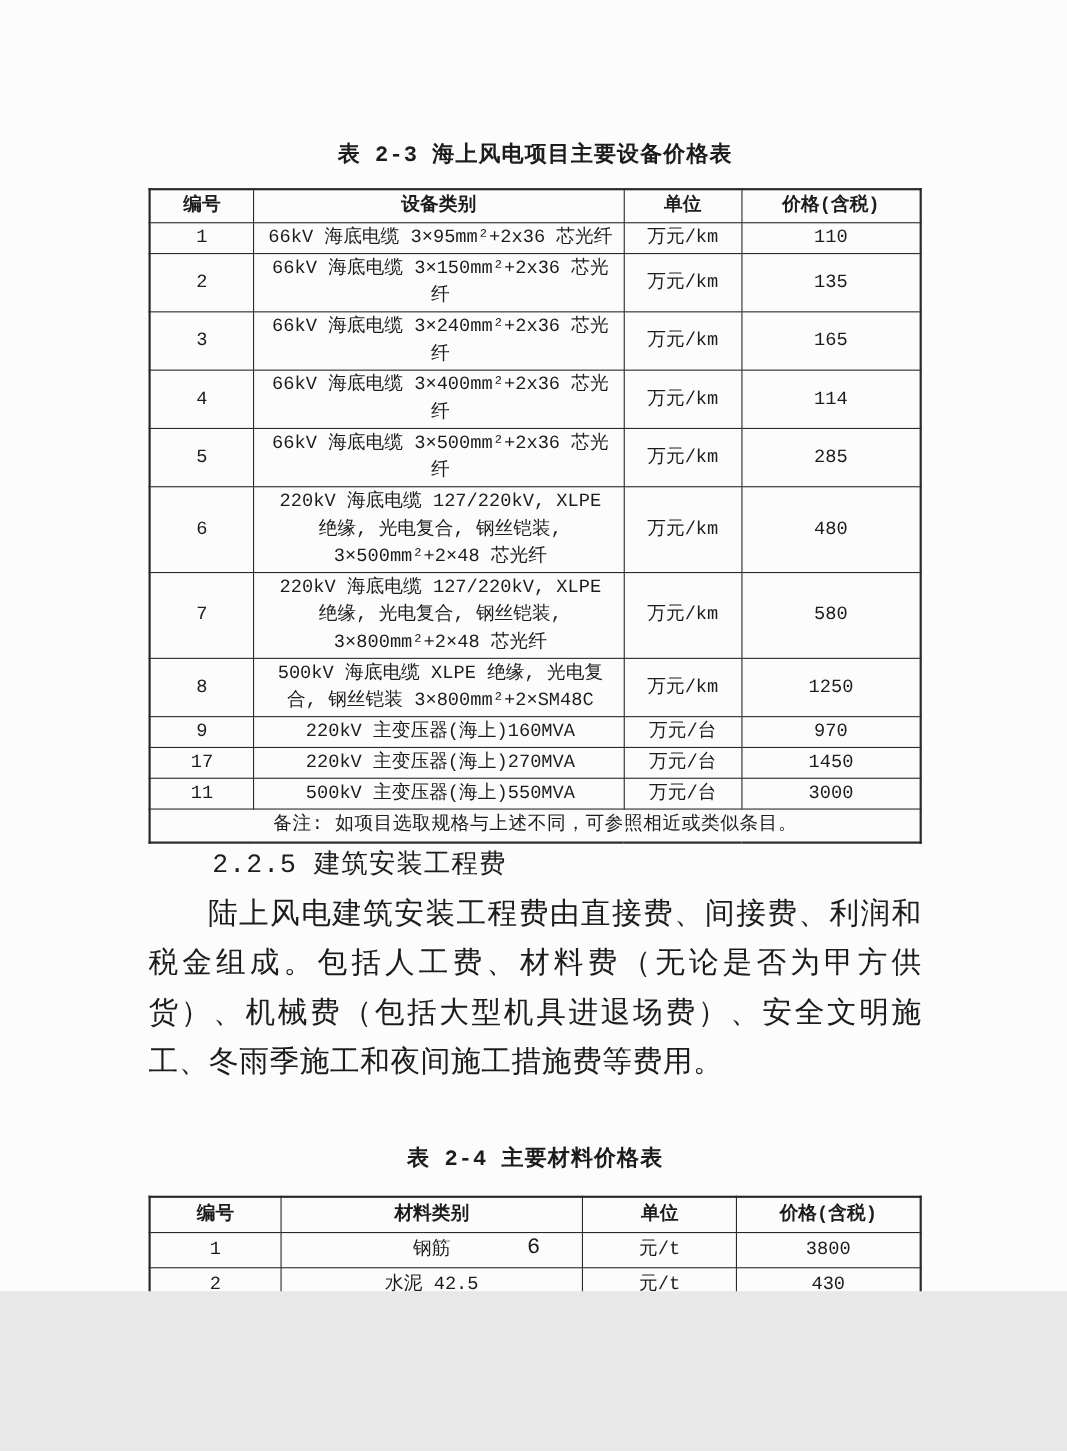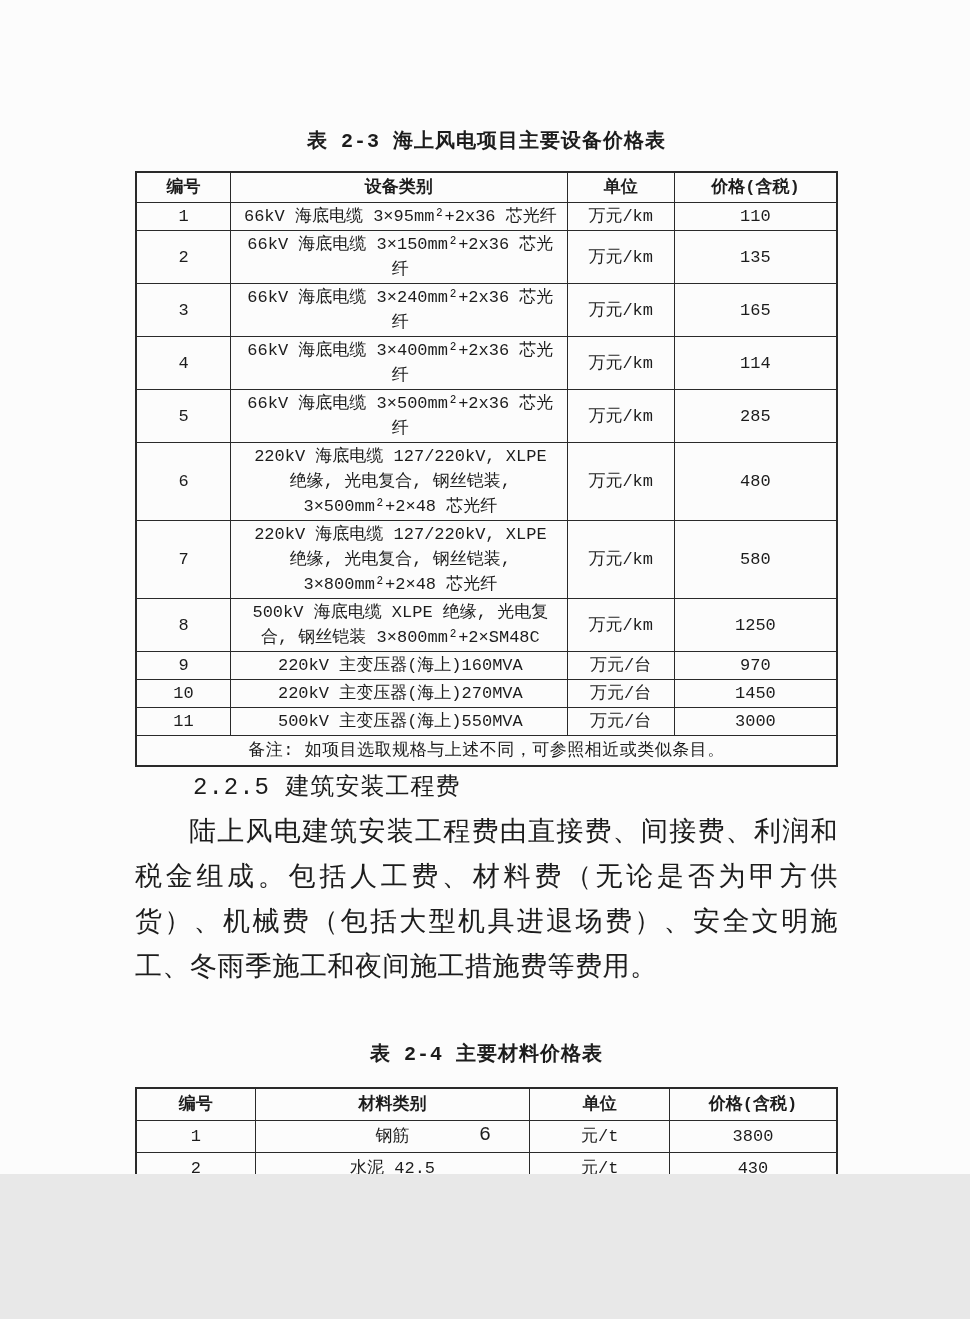--- a/index.html
+++ b/index.html
@@ -151,21 +151,21 @@
           <td>万元/km</td>
           <td>1250</td>
         </tr>
         <tr>
           <td>9</td>
           <td>220kV 主变压器(海上)160MVA</td>
           <td>万元/台</td>
           <td>970</td>
         </tr>
         <tr>
-          <td>10</td>
+          <td>17</td>
           <td>220kV 主变压器(海上)270MVA</td>
           <td>万元/台</td>
           <td>1450</td>
         </tr>
         <tr>
           <td>11</td>
           <td>500kV 主变压器(海上)550MVA</td>
           <td>万元/台</td>
           <td>3000</td>
         </tr>

